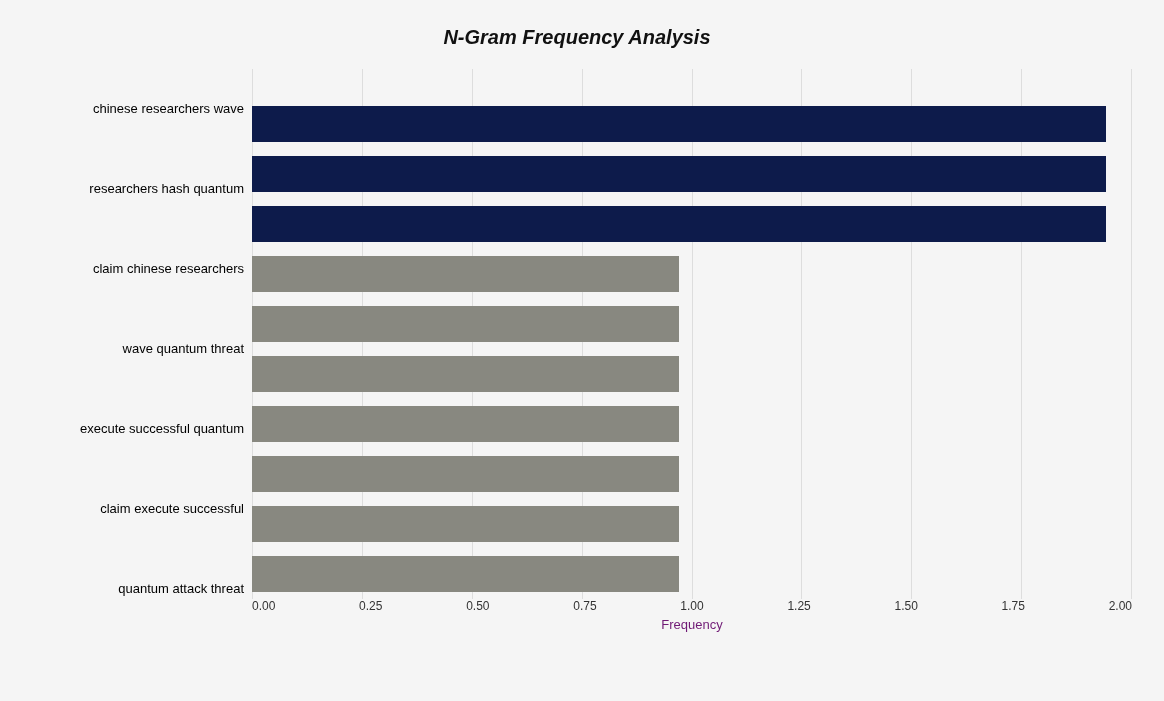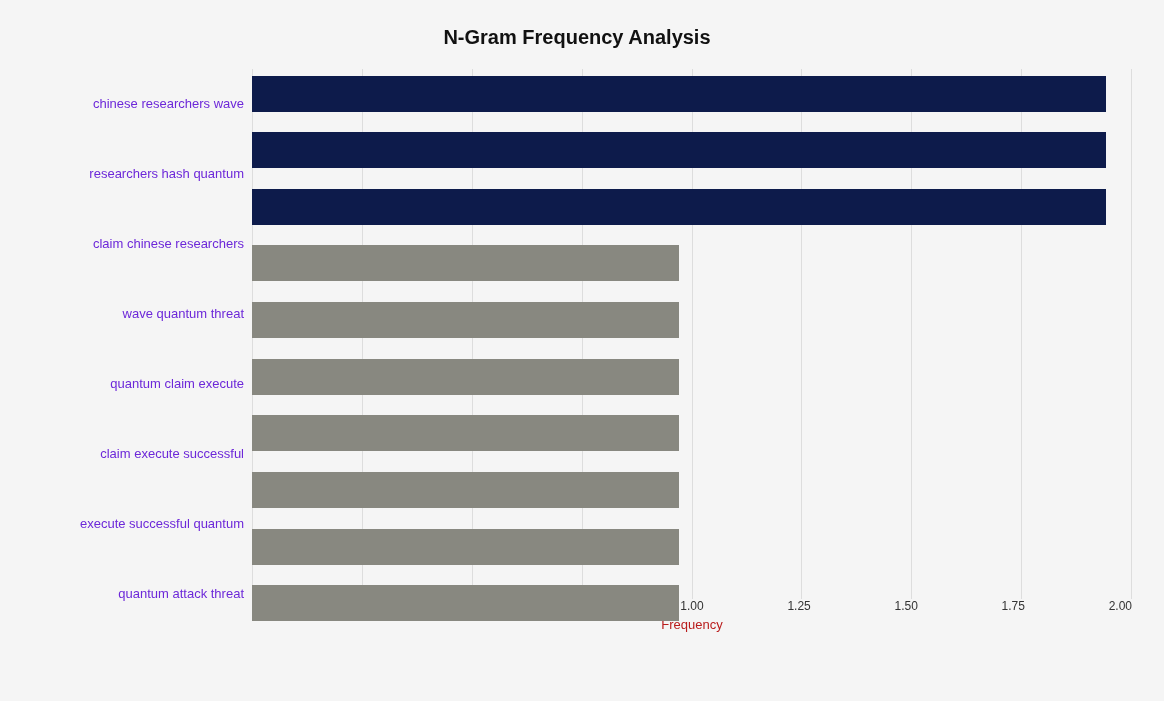--- a/index.html
+++ b/index.html
@@ -18,51 +18,52 @@
       height: 690px;
       padding: 20px 20px 60px 10px;
       position: relative;
     }
     .chart-title {
       text-align: center;
       font-size: 20px;
       font-weight: bold;
       margin-bottom: 20px;
       color: #111;
+      font-style: italic;
     }
     .chart-area {
       display: flex;
       width: 100%;
       height: calc(100% - 50px);
       position: relative;
     }
     .y-axis {
       width: 230px;
       flex-shrink: 0;
       display: flex;
       flex-direction: column;
       justify-content: space-around;
       padding-right: 8px;
     }
     .y-label {
       font-size: 13px;
-      color: #6d28d9;
+      color: #000000;
       text-align: right;
       line-height: 1.2;
       height: 55px;
       display: flex;
       align-items: center;
       justify-content: flex-end;
     }
     .plot-area {
       flex: 1;
       position: relative;
       display: flex;
       flex-direction: column;
-      justify-content: space-between;
+      justify-content: center;
     }
     
     .grid-lines {
       position: absolute;
       top: 0;
       left: 0;
       right: 0;
       bottom: 30px;
       display: flex;
       justify-content: space-between;
@@ -99,38 +100,37 @@
     }
     .x-ticks {
       display: flex;
       justify-content: space-between;
       font-size: 12px;
       color: #333;
     }
     .x-label {
       text-align: center;
       font-size: 13px;
-      color: #b91c1c;
+      color: #701a75;
       margin-top: 4px;
     }
   </style>
 </head>
 <body>
 
 <div class="chart-container">
   <div class="chart-title">N-Gram Frequency Analysis</div>
   <div class="chart-area">
     <div class="y-axis" id="y-axis">
         <div class="y-label">chinese researchers wave</div>
         <div class="y-label">researchers hash quantum</div>
         <div class="y-label">claim chinese researchers</div>
         <div class="y-label">wave quantum threat</div>
-        <div class="y-label">quantum claim execute</div>
+        <div class="y-label">execute successful quantum</div>
         <div class="y-label">claim execute successful</div>
-        <div class="y-label">execute successful quantum</div>
         <div class="y-label">quantum attack threat</div>
       </div>
     <div class="plot-area" id="plot-area">
 
       <div class="grid-lines" id="grid-lines">
           <div class="grid-line"></div>
           <div class="grid-line"></div>
           <div class="grid-line"></div>
           <div class="grid-line"></div>
           <div class="grid-line"></div>

